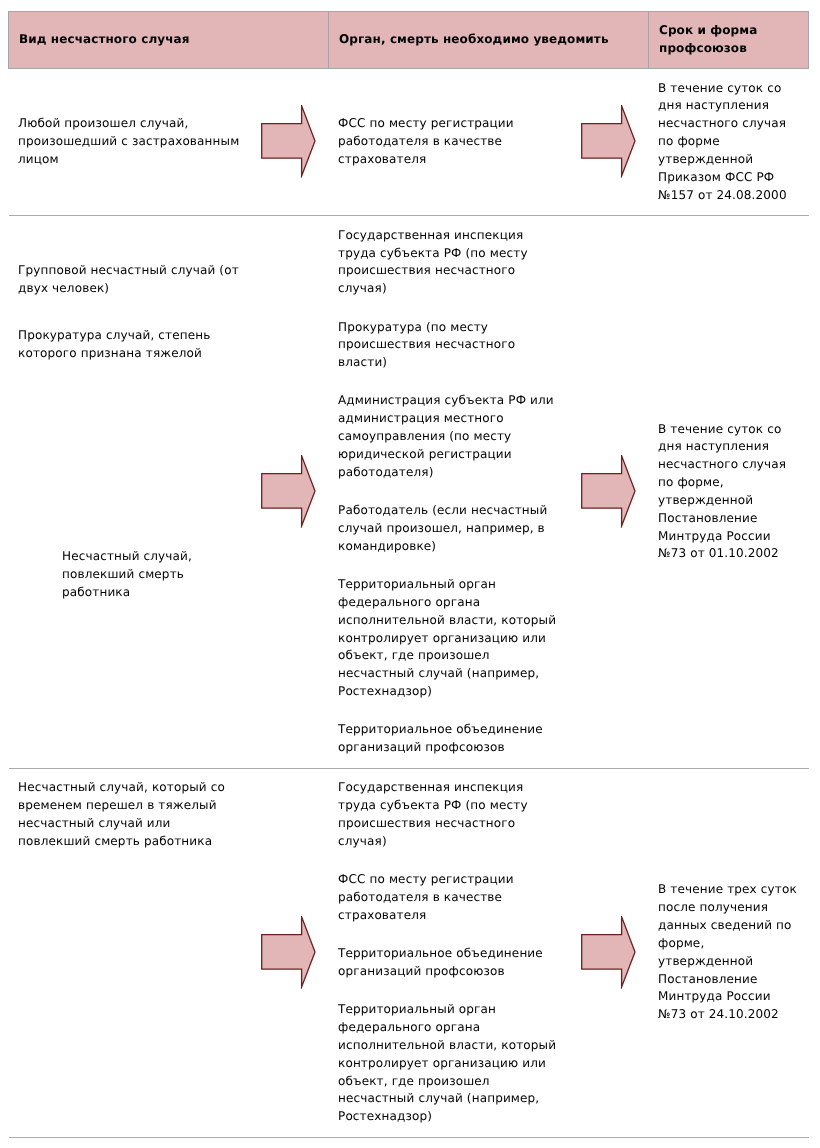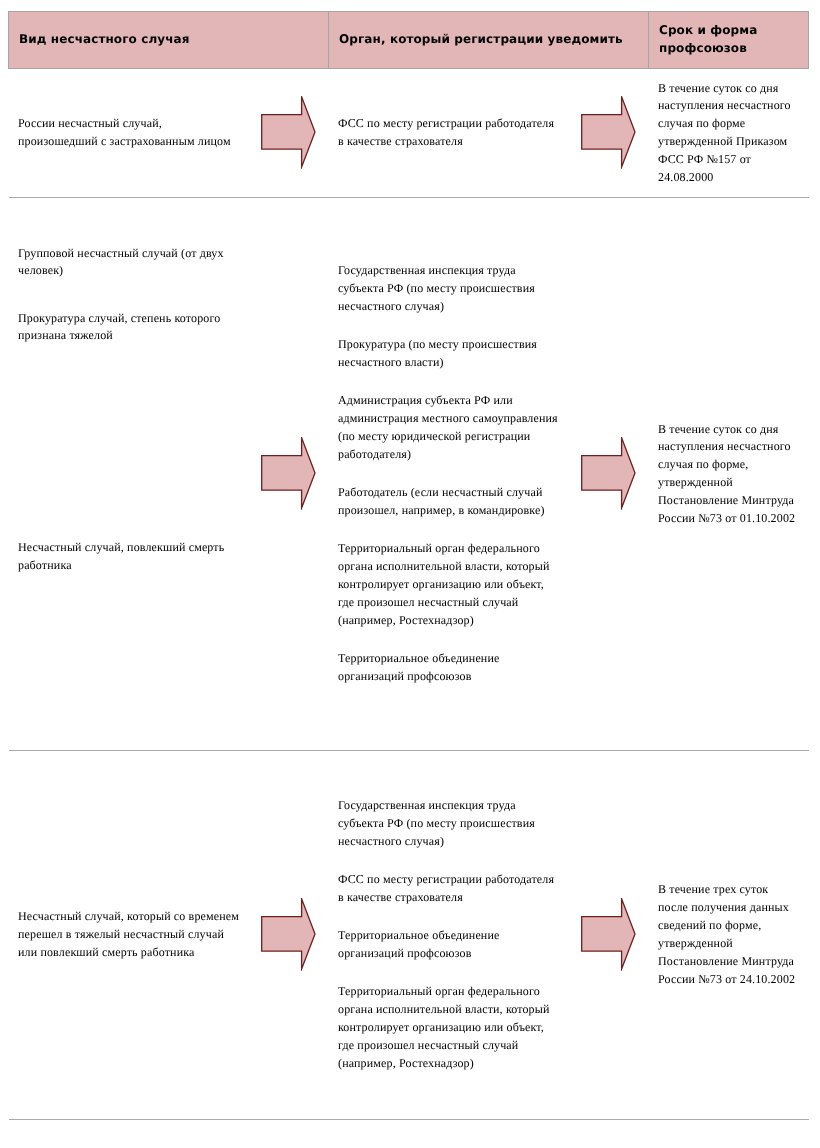--- a/index.html
+++ b/index.html
@@ -53,21 +53,21 @@
     padding: 0;
     color: #000000;
     position: relative;
   }
 
   .inner { padding: 10.6px 0 10.6px 9.5px; }
   td.c-type .inner { width: 224px; }
   td.c-auth .inner { width: 222px; }
   td.c-dead .inner { width: 141px; }
 
-  .para { margin: 0 0 20.45px 0; font-family: Liberation Serif, serif; }
+  .para { margin: 0 0 20.45px 0; }
   .para:last-child { margin-bottom: 0; }
   .grp { margin: 0 0 20.45px 0; }
   .stack .grp:last-child { margin-bottom: 0; }
 
   .arrow {
     position: absolute;
     display: block;
     line-height: 0;
   }
   td.c-type .arrow { left: 252.5px; top: 50%; margin-top: -36.9px; }
@@ -79,30 +79,30 @@
 <div class="sheet">
   <table class="nt">
     <colgroup>
       <col class="c1">
         <col class="c2">
         <col class="c3">
     </colgroup>
     <thead>
       <tr>
         <th>Вид несчастного случая</th>
-        <th>Орган, который регистрации уведомить</th>
+        <th>Орган, смерть необходимо уведомить</th>
         <th>Срок и форма профсоюзов</th>
       </tr>
     </thead>
     <tbody id="tbody">
         <tr class="row r1">
           <td class="c-type">
             <div class="inner stack">
               <div class="grp" style="height: 53.5312px; display: flex; flex-direction: column; justify-content: center;">
-                <p class="para">России несчастный случай, произошедший с застрахованным лицом</p>
+                <p class="para">Любой произошел случай, произошедший с застрахованным лицом</p>
               </div>
             </div>
             <span class="arrow" aria-hidden="true"><svg width="56" height="73" viewBox="0 0 56 73">
                 <path d="M0.7 18.7 L40.6 18.7 L40.6 0.8 L54.0 35.9 L40.6 71.0 L40.6 53.1 L0.7 53.1 Z" fill="#e2b5b7" stroke="#6e1f1f" stroke-width="1.3" stroke-linejoin="miter" stroke-miterlimit="10"></path>
               </svg></span>
           </td>
           <td class="c-auth">
             <div class="inner stack">
               <div class="grp">
                 <p class="para">ФСС по месту регистрации работодателя в качестве страхователя</p>
@@ -120,21 +120,21 @@
         </tr>
         <tr class="row r2">
           <td class="c-type">
             <div class="inner stack">
               <div class="grp" style="height: 71.375px; display: flex; flex-direction: column; justify-content: flex-end;">
                 <p class="para">Групповой несчастный случай (от двух человек)</p>
               </div>
               <div class="grp" style="height: 53.5312px; display: flex; flex-direction: column; justify-content: center;">
                 <p class="para">Прокуратура случай, степень которого признана тяжелой</p>
               </div>
-              <div class="grp" style="height: 364.656px; display: flex; flex-direction: column; justify-content: center;">
+              <div class="grp" style="height: 364.656px; display: flex; flex-direction: column; justify-content: center; margin-left: 44px;">
                 <p class="para">Несчастный случай, повлекший смерть работника</p>
               </div>
             </div>
             <span class="arrow" aria-hidden="true"><svg width="56" height="73" viewBox="0 0 56 73">
                 <path d="M0.7 18.7 L40.6 18.7 L40.6 0.8 L54.0 35.9 L40.6 71.0 L40.6 53.1 L0.7 53.1 Z" fill="#e2b5b7" stroke="#6e1f1f" stroke-width="1.3" stroke-linejoin="miter" stroke-miterlimit="10"></path>
               </svg></span>
           </td>
           <td class="c-auth">
             <div class="inner stack">
               <div class="grp">
@@ -156,21 +156,21 @@
           </td>
           <td class="c-dead">
             <div class="inner stack">
               <p class="para">В течение суток со дня наступления несчастного случая по форме, утвержденной Постановление Минтруда России №73 от 01.10.2002</p>
             </div>
           </td>
         </tr>
         <tr class="row r3">
           <td class="c-type">
             <div class="inner stack">
-              <div class="grp" style="height: 346.812px; display: flex; flex-direction: column; justify-content: center;">
+              <div class="grp" style="height: 346.812px; display: flex; flex-direction: column; ">
                 <p class="para">Несчастный случай, который со временем перешел в тяжелый несчастный случай или повлекший смерть работника</p>
               </div>
             </div>
             <span class="arrow" aria-hidden="true"><svg width="56" height="73" viewBox="0 0 56 73">
                 <path d="M0.7 18.7 L40.6 18.7 L40.6 0.8 L54.0 35.9 L40.6 71.0 L40.6 53.1 L0.7 53.1 Z" fill="#e2b5b7" stroke="#6e1f1f" stroke-width="1.3" stroke-linejoin="miter" stroke-miterlimit="10"></path>
               </svg></span>
           </td>
           <td class="c-auth">
             <div class="inner stack">
               <div class="grp">

